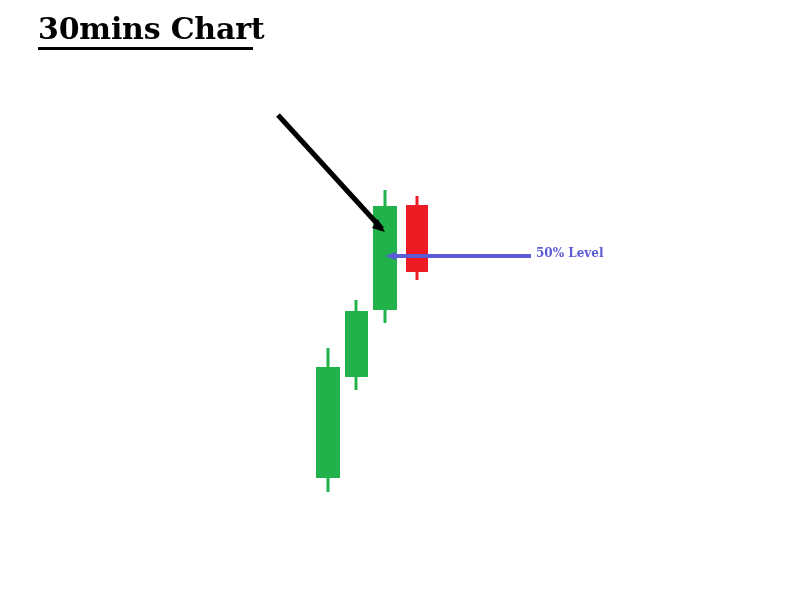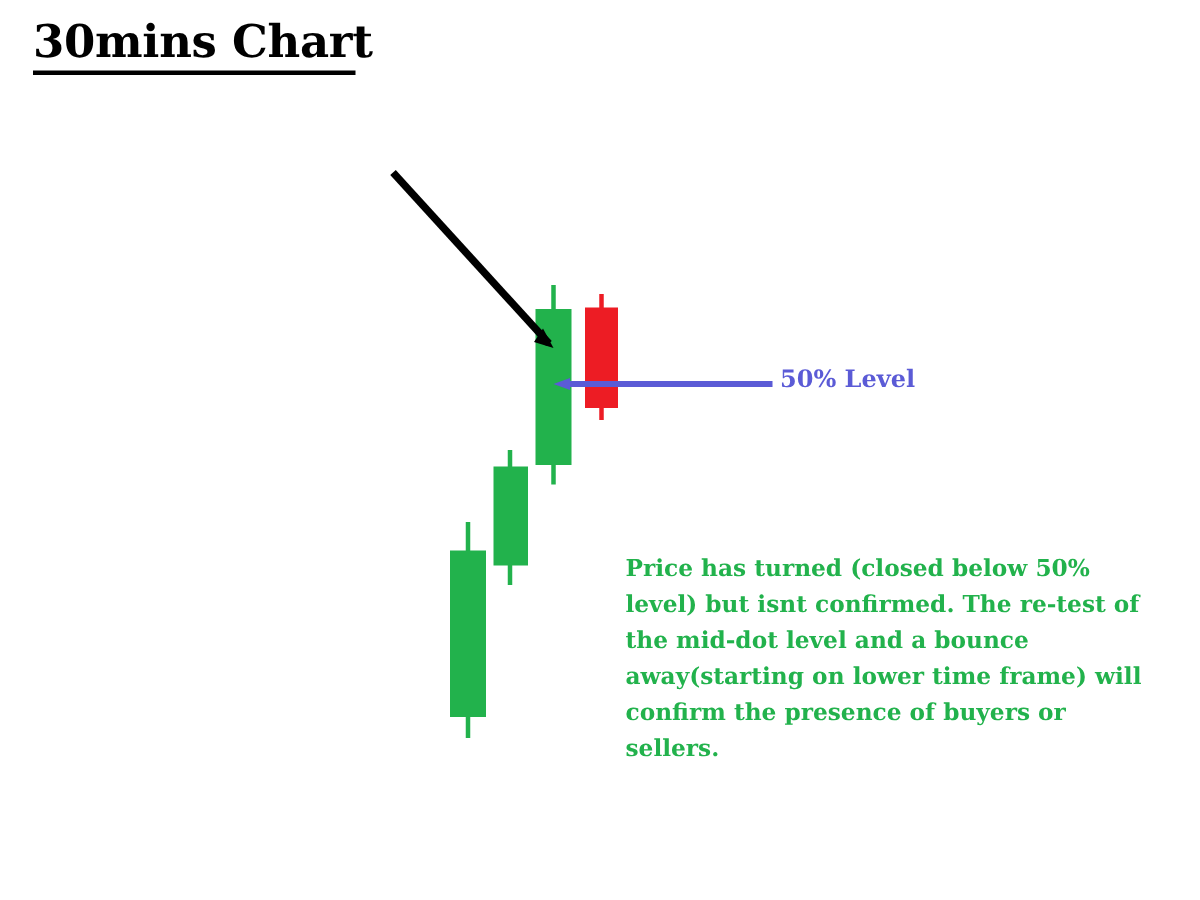--- a/index.html
+++ b/index.html
@@ -11,21 +11,21 @@
     width: 800px;
     height: 600px;
     position: relative;
     overflow: hidden;
     font-family: "DejaVu Serif", "Liberation Serif", serif;
     -webkit-font-smoothing: antialiased;
   }
 
   #canvas {
     position: absolute;
-    left: 0;
+    left: 16px;
     top: 0;
     width: 654px;
     height: 600px;
     background: #ffffff;
     text-decoration: underline;
   }
 
   
   #chart-title {
     position: absolute;
@@ -71,21 +71,21 @@
     overflow: visible;
   }
 
   
   #level-label {
     position: absolute;
     left: 520px;
     top: 243px;
     font-family: "DejaVu Serif", "Liberation Serif", serif;
     font-weight: bold;
-    font-size: 16px;
+    font-size: 12px;
     line-height: 20px;
     color: #5B5BD6;
     white-space: nowrap;
   }
 
   
   #commentary {
     position: absolute;
     left: 417px;
     top: 367px;
@@ -134,15 +134,14 @@
     </g>
 
     <g>
       <line x1="262" y1="115" x2="366" y2="229" stroke="#000000" stroke-width="5" stroke-linecap="butt"></line>
       <polygon points="369,232 356,228 362,219" fill="#000000"></polygon>
     </g>
   </svg>
 
   <div id="level-label">50% Level</div>
 
-  <div id="commentary">Price has turned (closed below 50% level) but isnt confirmed. The re-test of the mid-dot level and a bounce away(starting on lower time frame) will confirm the presence of buyers or sellers.</div>
 
 </div>
 
 </body></html>

